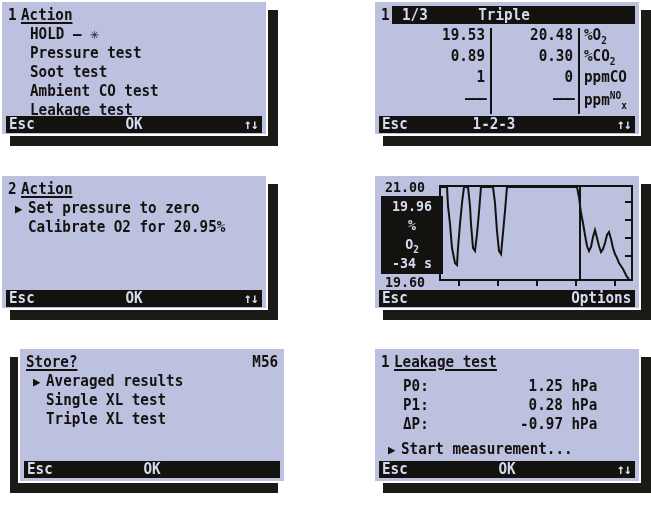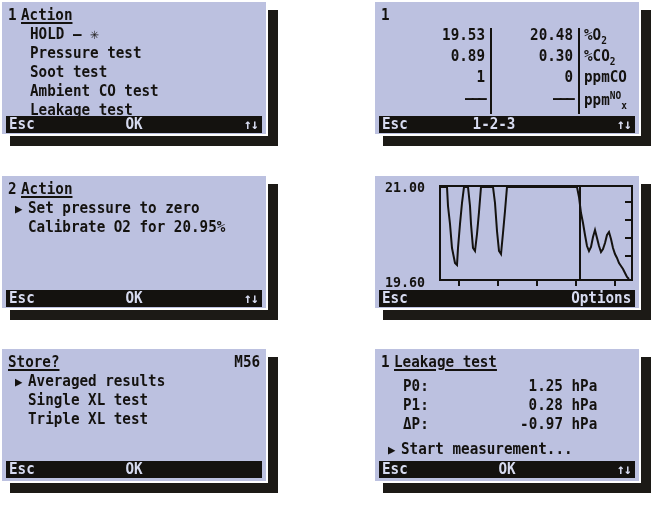--- a/index.html
+++ b/index.html
@@ -86,20 +86,24 @@
         </div>
       </div>
     </div>
   </div>
 
   <div class="panel" style="left:373px;top:0px;width:278px;height:146px;">
     <div class="shadow" style="left:10px;top:10px;width:268px;height:136px;"></div>
     <div class="lcd" style="width:268px;height:136px;">
       <div class="lcd-inner">
         <span class="t" style="left:6px;top:6px;z-index:4;">1</span>
+        <div class="invbar" style="left:17px;top:4px;right:4px;height:18px;">
+          <span class="t" style="left:10px;top:2px;">1/3</span>
+          <span class="t c" style="left:46%;top:2px;transform:translateX(-50%) scaleX(0.95);">Triple</span>
+        </div>
 
         <div class="vline" style="left:115px;top:26px;width:2px;height:86px;"></div>
         <div class="vline" style="left:203px;top:26px;width:2px;height:86px;"></div>
 
         <span class="t r" style="left:0;width:110px;top:26px;text-align:right;transform:scaleX(0.95);transform-origin:right center;">19.53</span>
         <span class="t" style="left:121px;width:77px;top:26px;text-align:right;transform-origin:right center;">20.48</span>
         <span class="t" style="left:209px;top:26px;">%O<span class="sub">2</span></span>
 
         <span class="t" style="left:0;width:110px;top:47px;text-align:right;transform-origin:right center;">0.89</span>
         <span class="t" style="left:121px;width:77px;top:47px;text-align:right;transform-origin:right center;">0.30</span>
@@ -143,20 +147,26 @@
   </div>
 
   <div class="panel" style="left:373px;top:174px;width:278px;height:146px;">
     <div class="shadow" style="left:10px;top:10px;width:268px;height:136px;"></div>
     <div class="lcd" style="width:268px;height:136px;text-decoration:underline;">
       <div class="lcd-inner">
 
         <span class="t" style="left:10px;top:4px;font-size:14px;">21.00</span>
         <span class="t" style="left:10px;top:99px;font-size:14px;">19.60</span>
 
+        <div class="blackbox" style="left:6px;top:20px;width:62px;height:78px;">
+          <span class="t c" style="left:50%;top:3px;font-size:14px;transform:translateX(-50%) scaleX(0.95);">19.96</span>
+          <span class="t c" style="left:50%;top:22px;font-size:14px;transform:translateX(-50%) scaleX(0.95);">%</span>
+          <span class="t c" style="left:50%;top:41px;font-size:14px;transform:translateX(-50%) scaleX(0.95);">O<span class="sub">2</span></span>
+          <span class="t c" style="left:50%;top:60px;font-size:14px;transform:translateX(-50%) scaleX(0.95);">-34 s</span>
+        </div>
 
         <svg width="268" height="112" viewBox="0 0 268 112" style="position:absolute;left:0;top:0;">
 
           <rect x="64" y="9" width="2" height="96" fill="#14120f"></rect>
           <rect x="64" y="9" width="194" height="2" fill="#14120f"></rect>
           <rect x="64" y="103" width="194" height="2" fill="#14120f"></rect>
           <rect x="256" y="9" width="2" height="96" fill="#14120f"></rect>
 
           <rect x="83" y="105" width="2" height="5" fill="#14120f"></rect>
           <rect x="122" y="105" width="2" height="5" fill="#14120f"></rect>
@@ -177,21 +187,21 @@
         <div class="statusbar" style="top:114px;">
           <span class="t" style="left:3px;top:1px;">Esc</span>
           <span class="t r" style="right:4px;top:1px;">Options</span>
         </div>
       </div>
     </div>
   </div>
 
   <div class="panel" style="left:0px;top:347px;width:278px;height:155px;">
     <div class="shadow" style="left:10px;top:10px;width:268px;height:136px;"></div>
-    <div class="lcd" style="width:268px;height:136px;">
+    <div class="lcd" style="width:268px;height:136px;margin-left:18px;">
       <div class="lcd-inner">
         <span class="t underline" style="left:6px;top:6px;">Store?</span>
         <span class="t r" style="right:6px;top:6px;">M56</span>
 
         <span class="t" style="left:13px;top:25px;font-size:13px;">▶</span>
         <span class="t" style="left:26px;top:25px;">Averaged results</span>
         <span class="t" style="left:26px;top:44px;">Single XL test</span>
         <span class="t" style="left:26px;top:63px;">Triple XL test</span>
 
         <div class="statusbar" style="top:112px;">

